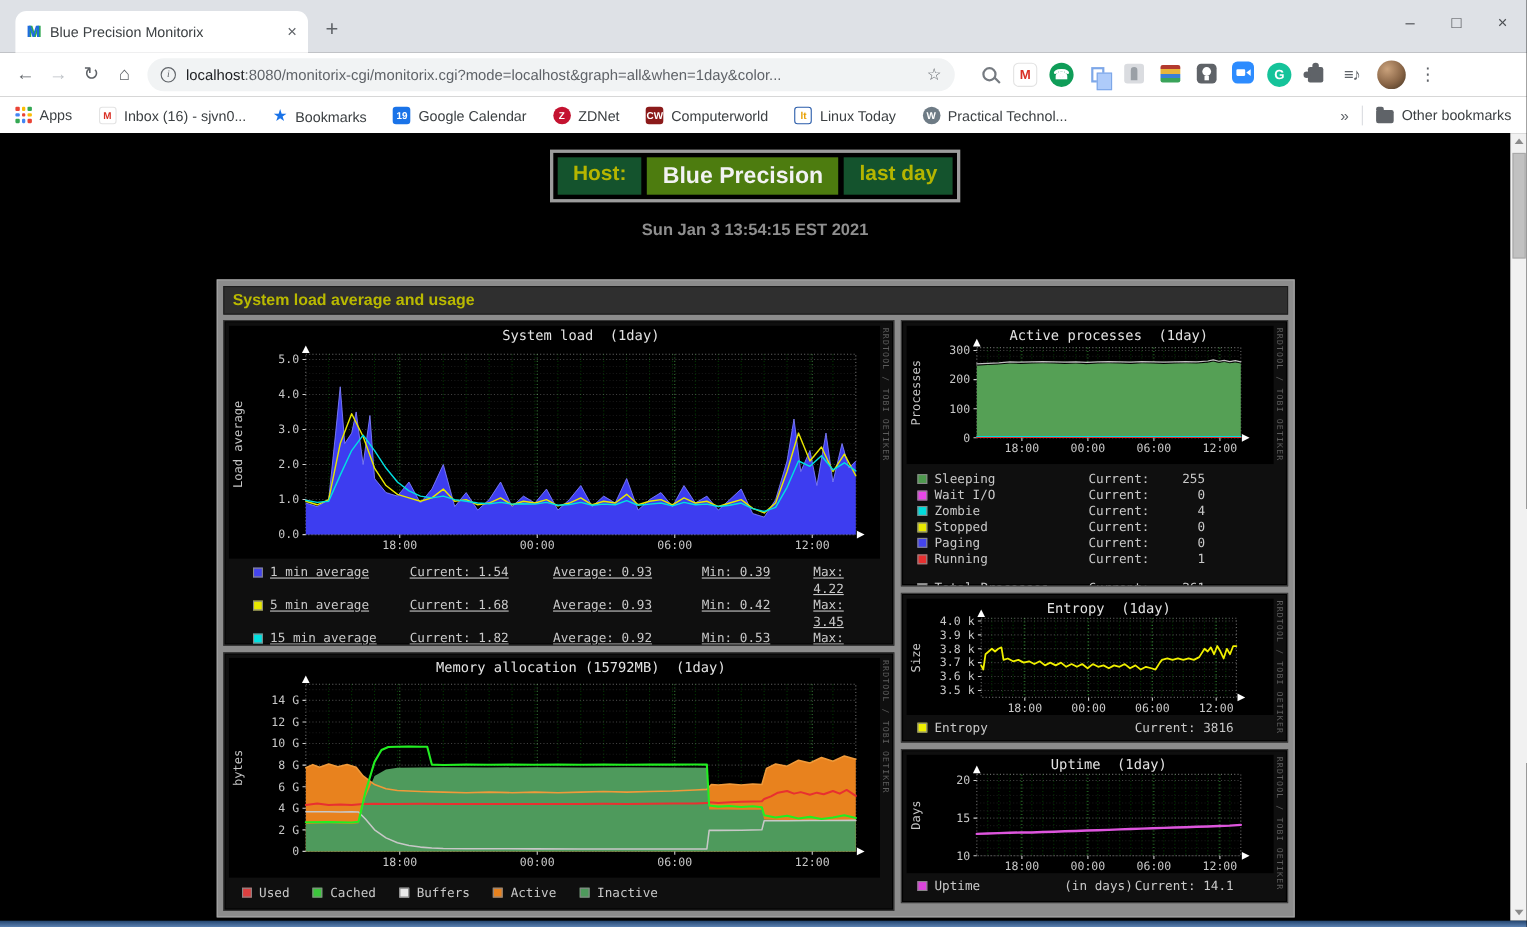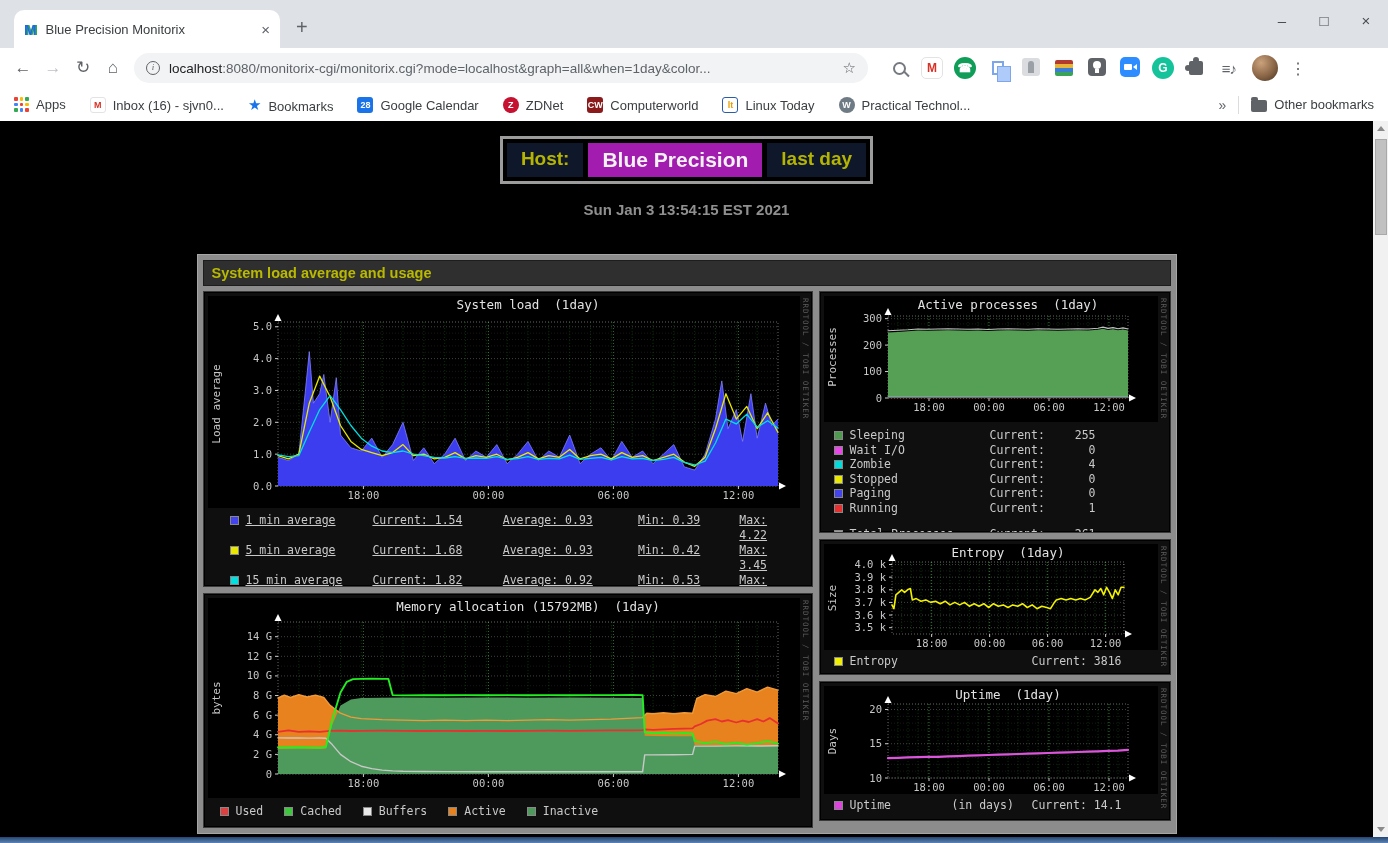--- a/index.html
+++ b/index.html
@@ -74,22 +74,22 @@
   .ic-star { color:#1a73e8; font-size:15px; }
   .ic-folder { width:16px; height:12px; background:#5f6368; border-radius:1px 2px 2px 2px; position:relative; }
   .ic-folder:before { content:""; position:absolute; top:-3px; left:0; width:7px; height:3px; background:#5f6368; border-radius:2px 2px 0 0; }
   .bm-overflow { margin-left:auto; color:#5f6368; font-size:14px; margin-right:12px; }
   .bb-div { width:1px; height:18px; background:#dadce0; margin-right:12px; }
 
   
   .content { position:absolute; top:121px; left:0; right:15px; bottom:6px; background:#000; overflow:hidden; }
   .hostbar { margin:15px auto 0; width:max-content; border:3px solid #9c9c9c; background:#000; padding:4px; display:flex; gap:5px; }
   .hostcell { padding:5px 14px; font-weight:bold; font-size:19px; }
-  .cell-label, .cell-period { background:#0f172a; color:#b5b500; }
-  .cell-host  { background:#a21caf; color:#f2f2f2; font-size:21px; }
+  .cell-label, .cell-period { background:#14532d; color:#b5b500; }
+  .cell-host  { background:#4d7c0f; color:#f2f2f2; font-size:21px; }
   .dateline { margin-top:17px; text-align:center; font-weight:bold; font-size:15px; color:#8f8f8f; }
 
   .section { width:980px; margin:36px auto 0; background:#8c8c8c; border:1px solid #a6a6a6; padding:5px; }
   .sec-title { height:26px; line-height:25px; background:#2f2f2f; border:1px solid #1d1d1d;
                color:#b9b900; font-weight:bold; font-size:14.5px; padding-left:8px; margin-bottom:5px; }
   .cols { display:flex; gap:6px; }
   .colL { width:610px; } .colR { width:352px; }
   .panel { background:#0f0f0f; border:1px solid #3a3a3a; box-shadow:inset 0 0 0 1px #000;
            position:relative; padding:4px 12px 2px 4px; overflow:hidden; }
   .p-load { height:296px; margin-bottom:6px; } .p-mem { height:235px; }
@@ -106,21 +106,21 @@
   .legend-active { font-family:"DejaVu Sans Mono",monospace; font-size:11.5px; color:#c9c9c9; margin:6px 6px 0 10px; }
   .arow { display:flex; line-height:14.5px; }
   .arow .alabel { width:156px; } .arow .acur { width:70px; } .arow .aval { width:36px; text-align:right; }
   .agap { height:12px; }
 
   .legend-mem { display:flex; gap:21px; font-family:"DejaVu Sans Mono",monospace; font-size:11.5px;
                 color:#c9c9c9; margin:6px 0 0 12px; }
   .legend-simple { position:relative; height:16px; font-family:"DejaVu Sans Mono",monospace; font-size:11.5px;
                    color:#c9c9c9; margin-top:4px; }
   .legend-simple .s0 { position:absolute; left:10px; }
-  .legend-simple .s1 { position:absolute; left:128px; }
+  .legend-simple .s1 { position:absolute; left:144px; }
   .legend-simple .s2 { position:absolute; left:208px; }
 
   
   .scrollbar { position:absolute; top:121px; right:0; bottom:6px; width:15px; background:#f1f1f1; }
   .sb-up, .sb-dn { position:absolute; left:0; width:15px; height:15px; display:flex; align-items:center; justify-content:center; }
   .sb-up { top:0; } .sb-dn { bottom:0; }
   .sb-up i { border-left:4px solid transparent; border-right:4px solid transparent; border-bottom:5px solid #8b8b8b; }
   .sb-dn i { border-left:4px solid transparent; border-right:4px solid transparent; border-top:5px solid #8b8b8b; }
   .sb-thumb { position:absolute; left:1.5px; top:18px; width:12px; height:96px; background:#c1c1c1; border:1px solid #a9a9a9; }
   .bottom-edge { position:absolute; left:0; right:0; bottom:0; height:6px;
@@ -204,21 +204,21 @@
         </span>
         <span class="bm">
           <span class="ic-badge bi" style="background: rgb(255, 255, 255); color: rgb(217, 48, 37); border: 1px solid rgb(227, 227, 227);">M</span>
           <span>Inbox (16) - sjvn0...</span>
         </span>
         <span class="bm">
           <span class="ic-star bi">★</span>
           <span>Bookmarks</span>
         </span>
         <span class="bm">
-          <span class="ic-badge bi" style="background: rgb(26, 115, 232); color: rgb(255, 255, 255);">28</span>
+          <span class="ic-badge bi" style="background: rgb(26, 115, 232); color: rgb(255, 255, 255);">19</span>
           <span>Google Calendar</span>
         </span>
         <span class="bm">
           <span class="ic-badge circle bi" style="background: rgb(196, 18, 48); color: rgb(255, 255, 255);">Z</span>
           <span>ZDNet</span>
         </span>
         <span class="bm">
           <span class="ic-badge bi" style="background: rgb(139, 26, 26); color: rgb(255, 255, 255);">CW</span>
           <span>Computerworld</span>
         </span>

